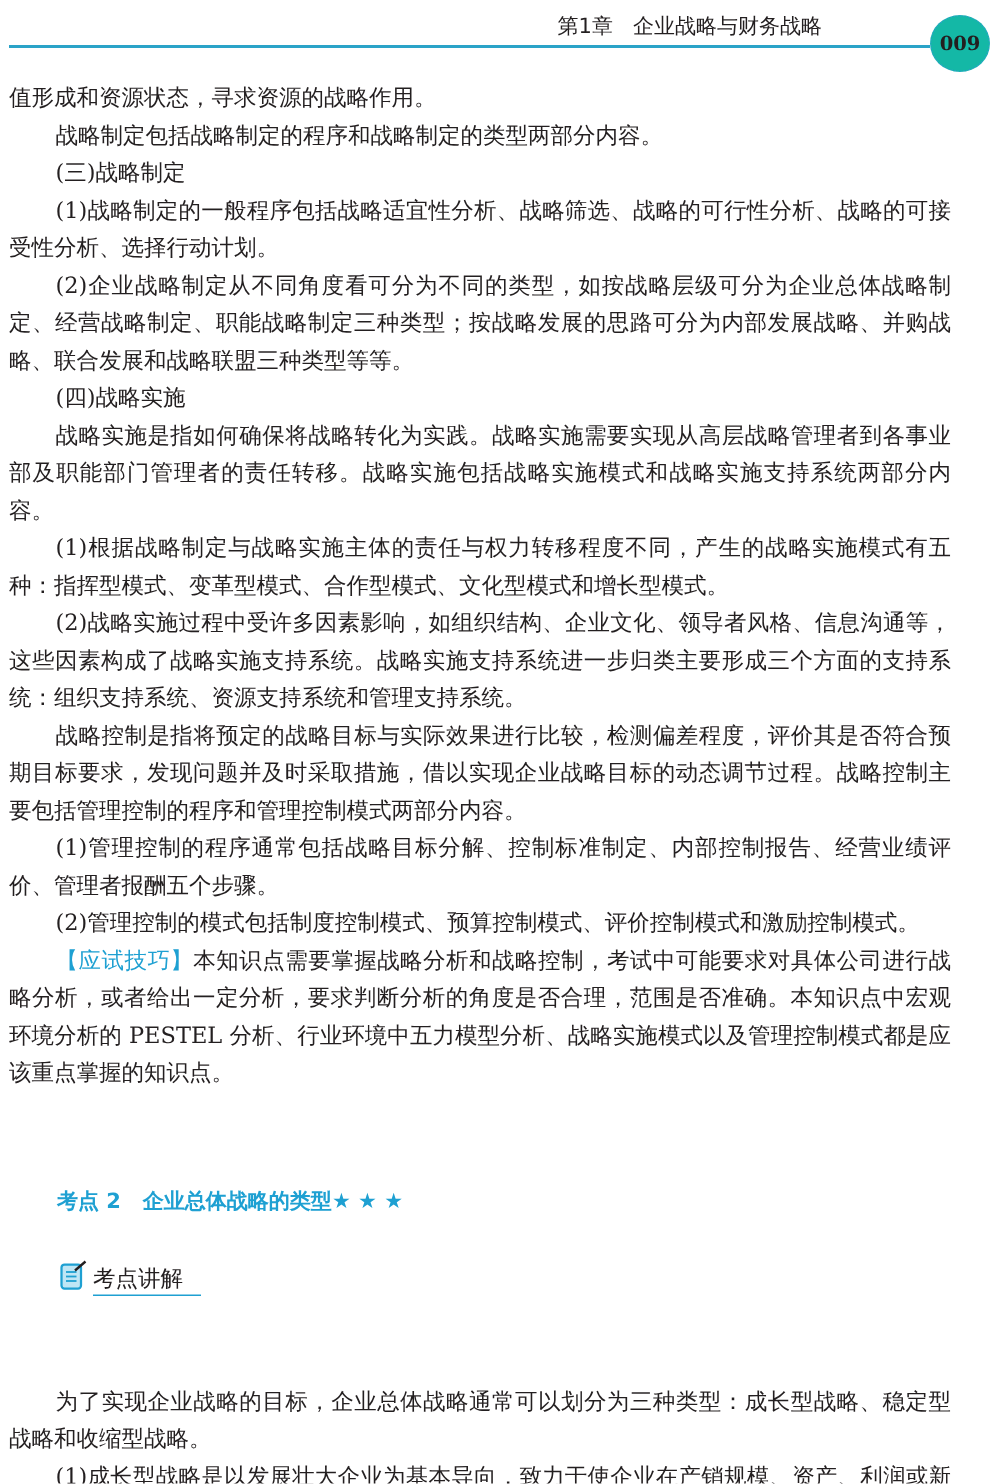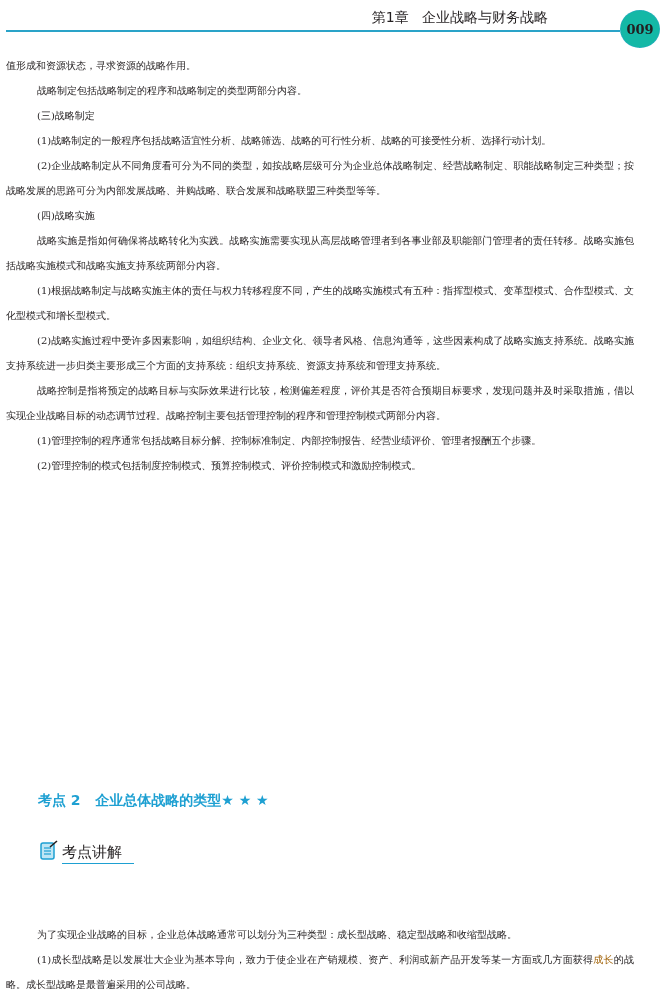--- a/index.html
+++ b/index.html
@@ -6,21 +6,21 @@
   body { width: 662px; height: 989px; position: relative; overflow: hidden;
          font-family: "DejaVu Serif", "Liberation Serif", serif; color: #231f20; }
   .header { position: absolute; left: 0; top: 0; width: 596px; height: 48px; }
   .header-rule { position: absolute; left: 6px; top: 30px; width: 614px; height: 2px; background: #2aa3c8; }
   .header-title { position: absolute; right: 48px; top: 9px; font-family: "DejaVu Sans", "Liberation Sans", sans-serif;
                   font-size: 14px; color: #231f20; white-space: pre; letter-spacing: 0px; }
   .page-badge { position: absolute; left: 620px; top: 10px; width: 38px; height: 36px; border-radius: 50%;
                 border: 1px dotted #2aa3c8; display: flex; align-items: center; justify-content: center;
                 font-family: "DejaVu Serif", serif; font-weight: bold; font-size: 13px; color: #231f20; background: #14b8a6; }
   .content { position: absolute; left: 6px; top: 53px; width: 628px; }
-  p { margin: 0; font-size: 10px; line-height: 25px; text-align: justify; }
+  p { margin: 0; font-size: 15px; line-height: 25px; text-align: justify; }
   p.indent { text-indent: 31px; }
   .tip-label { color: #1ea0d2; font-family: "DejaVu Sans", sans-serif; }
   .tip { font-family: "DejaVu Serif", serif; }
   .section-heading { position: absolute; left: 38px; top: 792px; font-family: "DejaVu Sans", "Liberation Sans", sans-serif;
                      font-weight: bold; font-size: 14px; color: #1ea0d2; white-space: pre; }
   .subheading { position: absolute; left: 40px; top: 840px; display: flex; align-items: flex-end; }
   .subheading-text { font-family: "DejaVu Sans", sans-serif; font-size: 15px; color: #231f20; margin-left: 4px;
                      border-bottom: 1.5px solid #1ea0d2; padding: 0 12px 1px 0; }
   .intro { position: absolute; left: 6px; top: 874px; width: 628px; margin-top: 48px; }
   .hl { color: #a16207; font-family: Liberation Serif, serif; }
@@ -40,20 +40,21 @@
   <p class="indent">(三)战略制定</p>
   <p class="indent">(1)战略制定的一般程序包括战略适宜性分析、战略筛选、战略的可行性分析、战略的可接受性分析、选择行动计划。</p>
   <p class="indent">(2)企业战略制定从不同角度看可分为不同的类型，如按战略层级可分为企业总体战略制定、经营战略制定、职能战略制定三种类型；按战略发展的思路可分为内部发展战略、并购战略、联合发展和战略联盟三种类型等等。</p>
   <p class="indent">(四)战略实施</p>
   <p class="indent">战略实施是指如何确保将战略转化为实践。战略实施需要实现从高层战略管理者到各事业部及职能部门管理者的责任转移。战略实施包括战略实施模式和战略实施支持系统两部分内容。</p>
   <p class="indent">(1)根据战略制定与战略实施主体的责任与权力转移程度不同，产生的战略实施模式有五种：指挥型模式、变革型模式、合作型模式、文化型模式和增长型模式。</p>
   <p class="indent">(2)战略实施过程中受许多因素影响，如组织结构、企业文化、领导者风格、信息沟通等，这些因素构成了战略实施支持系统。战略实施支持系统进一步归类主要形成三个方面的支持系统：组织支持系统、资源支持系统和管理支持系统。</p>
   <p class="indent">战略控制是指将预定的战略目标与实际效果进行比较，检测偏差程度，评价其是否符合预期目标要求，发现问题并及时采取措施，借以实现企业战略目标的动态调节过程。战略控制主要包括管理控制的程序和管理控制模式两部分内容。</p>
   <p class="indent">(1)管理控制的程序通常包括战略目标分解、控制标准制定、内部控制报告、经营业绩评价、管理者报酬五个步骤。</p>
   <p class="indent">(2)管理控制的模式包括制度控制模式、预算控制模式、评价控制模式和激励控制模式。</p>
+  <p class="indent tip"><span class="tip-label">【应试技巧】</span><span>本知识点需要掌握战略分析和战略控制，考试中可能要求对具体公司进行战略分析，或者给出一定分析，要求判断分析的角度是否合理，范围是否准确。本知识点中宏观环境分析的 PESTEL 分析、行业环境中五力模型分析、战略实施模式以及管理控制模式都是应该重点掌握的知识点。</span></p>
 </div>
 
 <div class="section-heading"><span>考点 2   企业总体战略的类型</span><span>★ ★ ★</span></div>
 
 <div class="subheading">
   <span>
     <svg width="18" height="20" viewBox="0 0 18 20">
       <rect x="1" y="3" width="13" height="16" rx="2" fill="#bfe6f5" stroke="#1ea0d2" stroke-width="1.5"></rect>
       <line x1="4" y1="8" x2="11" y2="8" stroke="#1ea0d2" stroke-width="1.2"></line>
       <line x1="4" y1="11" x2="11" y2="11" stroke="#1ea0d2" stroke-width="1.2"></line>

